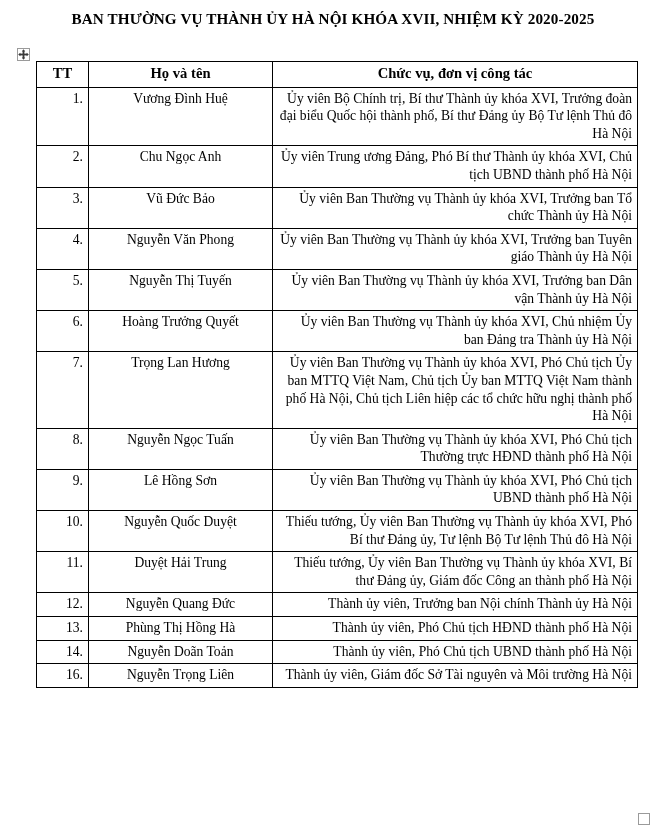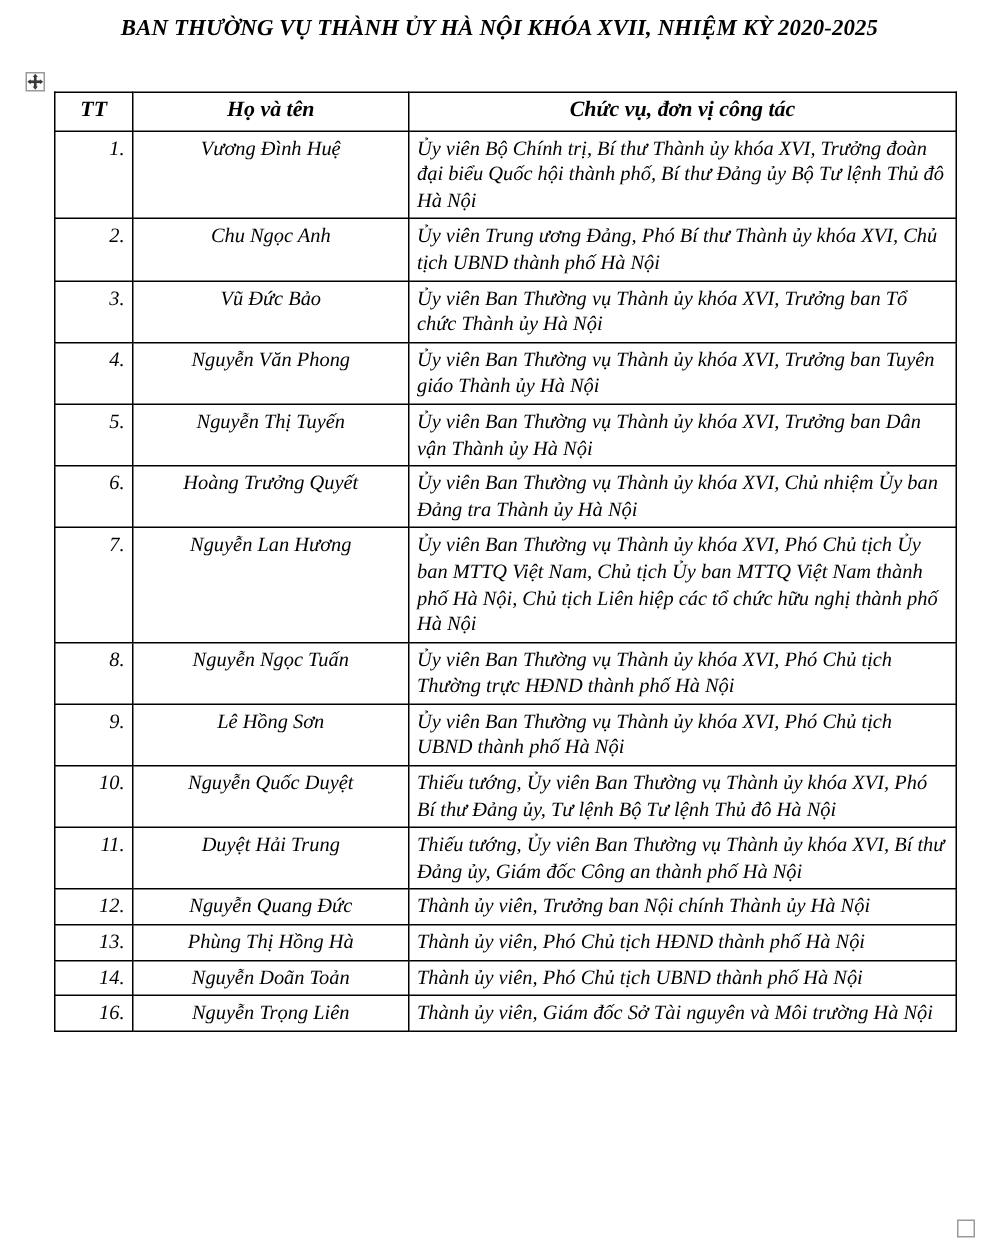--- a/index.html
+++ b/index.html
@@ -15,21 +15,20 @@
     color: #000000;
     overflow: hidden;
   }
 
   #doc-page {
     position: absolute;
     left: 0; top: 0;
     width: 544px;
     height: 834px;
     background: #ffffff;
-    font-style: italic;
   }
 
   #doc-title {
     position: absolute;
     left: 0;
     top: 9px;
     width: 666px;
     text-align: center;
     font-weight: bold;
     font-size: 15.2px;
@@ -98,21 +97,21 @@
   td.cell-tt {
     text-align: right;
     padding-right: 7px;
     white-space: nowrap;
   }
   td.cell-name {
     text-align: center;
     white-space: nowrap;
   }
   td.cell-role {
-    text-align: left;
+    text-align: right;
   }
 </style>
 </head>
 <body>
 
 <div id="doc-page">
 
   <div id="doc-title">BAN THƯỜNG VỤ THÀNH ỦY HÀ NỘI KHÓA XVII, NHIỆM KỲ 2020-2025</div>
 
   <div id="table-move-handle">
@@ -167,21 +166,21 @@
         <td class="cell-name">Nguyễn Thị Tuyến</td>
         <td class="cell-role">Ủy viên Ban Thường vụ Thành ủy khóa XVI, Trưởng ban Dân vận Thành ủy Hà Nội</td>
       </tr>
       <tr>
         <td class="cell-tt">6.</td>
         <td class="cell-name">Hoàng Trưởng Quyết</td>
         <td class="cell-role">Ủy viên Ban Thường vụ Thành ủy khóa XVI, Chủ nhiệm Ủy ban Đảng tra Thành ủy Hà Nội</td>
       </tr>
       <tr>
         <td class="cell-tt">7.</td>
-        <td class="cell-name">Nguyễn Lan Hương</td>
+        <td class="cell-name">Trọng Lan Hương</td>
         <td class="cell-role">Ủy viên Ban Thường vụ Thành ủy khóa XVI, Phó Chủ tịch Ủy ban MTTQ Việt Nam, Chủ tịch Ủy ban MTTQ Việt Nam thành phố Hà Nội, Chủ tịch Liên hiệp các tổ chức hữu nghị thành phố Hà Nội</td>
       </tr>
       <tr>
         <td class="cell-tt">8.</td>
         <td class="cell-name">Nguyễn Ngọc Tuấn</td>
         <td class="cell-role">Ủy viên Ban Thường vụ Thành ủy khóa XVI, Phó Chủ tịch Thường trực HĐND thành phố Hà Nội</td>
       </tr>
       <tr>
         <td class="cell-tt">9.</td>
         <td class="cell-name">Lê Hồng Sơn</td>

